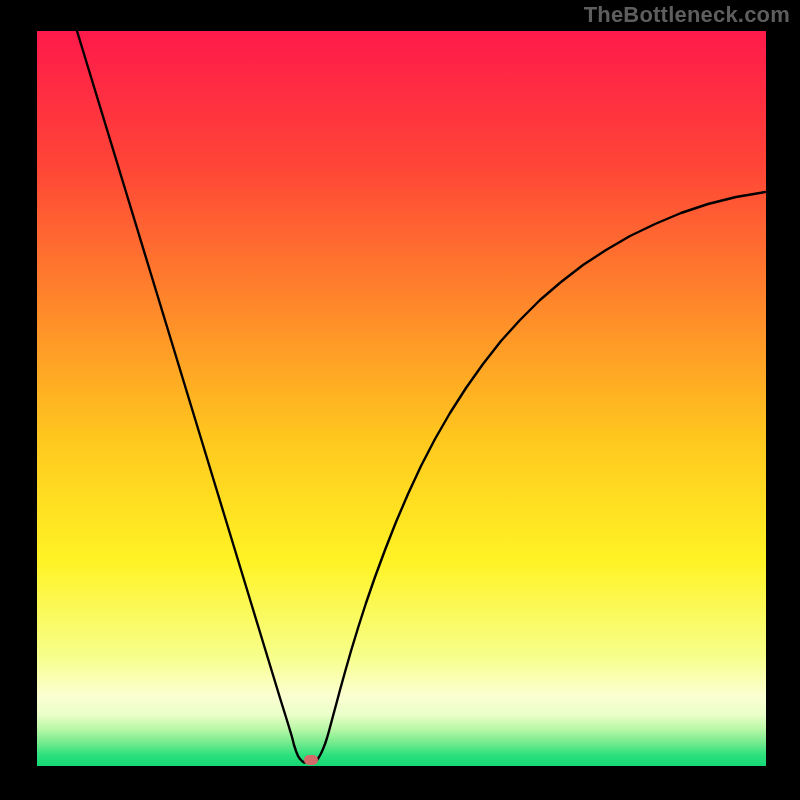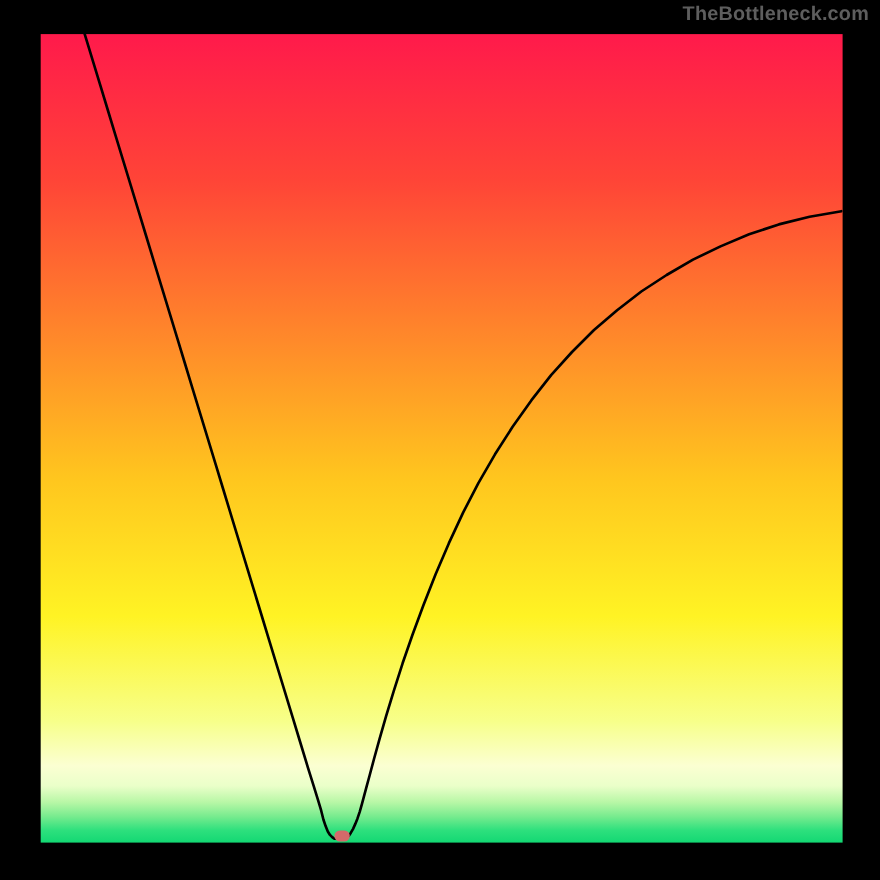--- a/index.html
+++ b/index.html
@@ -15,21 +15,21 @@
     position: relative;
     width: 800px;
     height: 800px;
     background: #000;
   }
   .watermark {
     position: absolute;
     top: 2px;
     right: 10px;
     color: #5e5e5e;
-    font-size: 18px;
+    font-size: 22px;
     font-weight: 600;
     letter-spacing: 0.2px;
     font-family: Arial, Helvetica, sans-serif;
     z-index: 10;
   }
   svg {
     position: absolute;
     top: 0;
     left: 0;
   }

